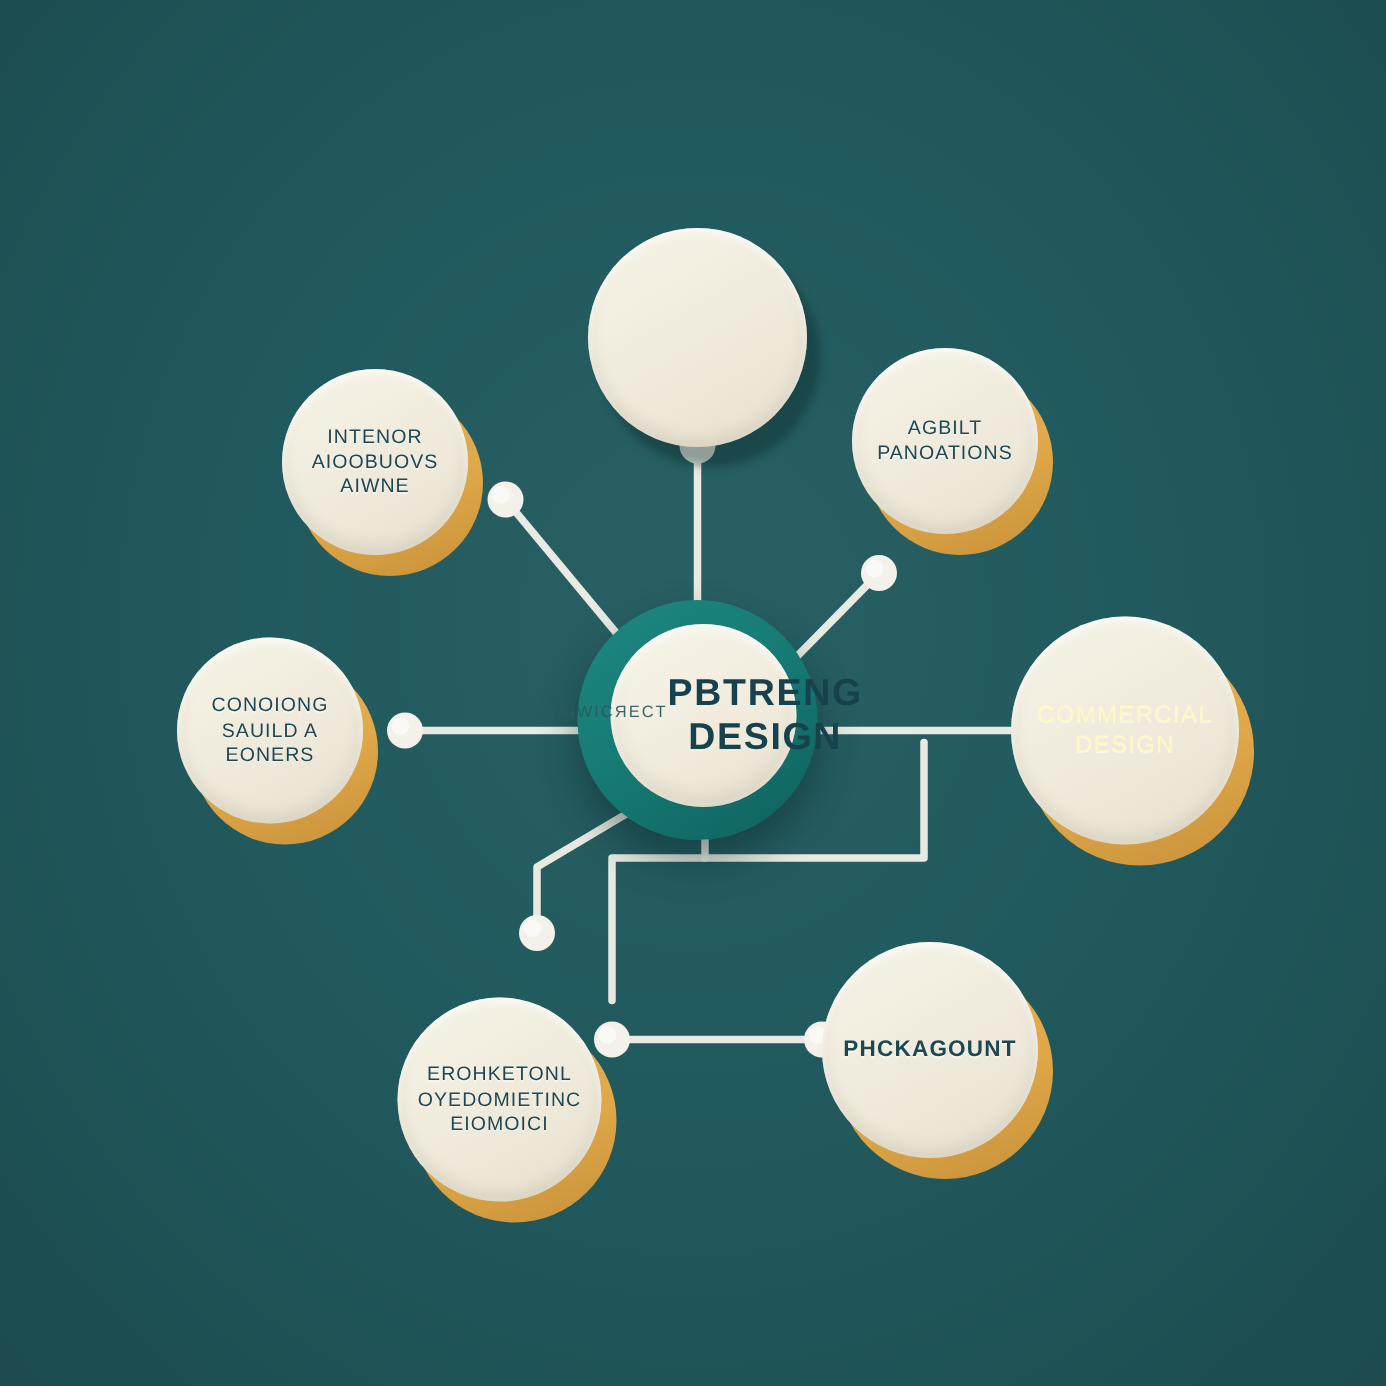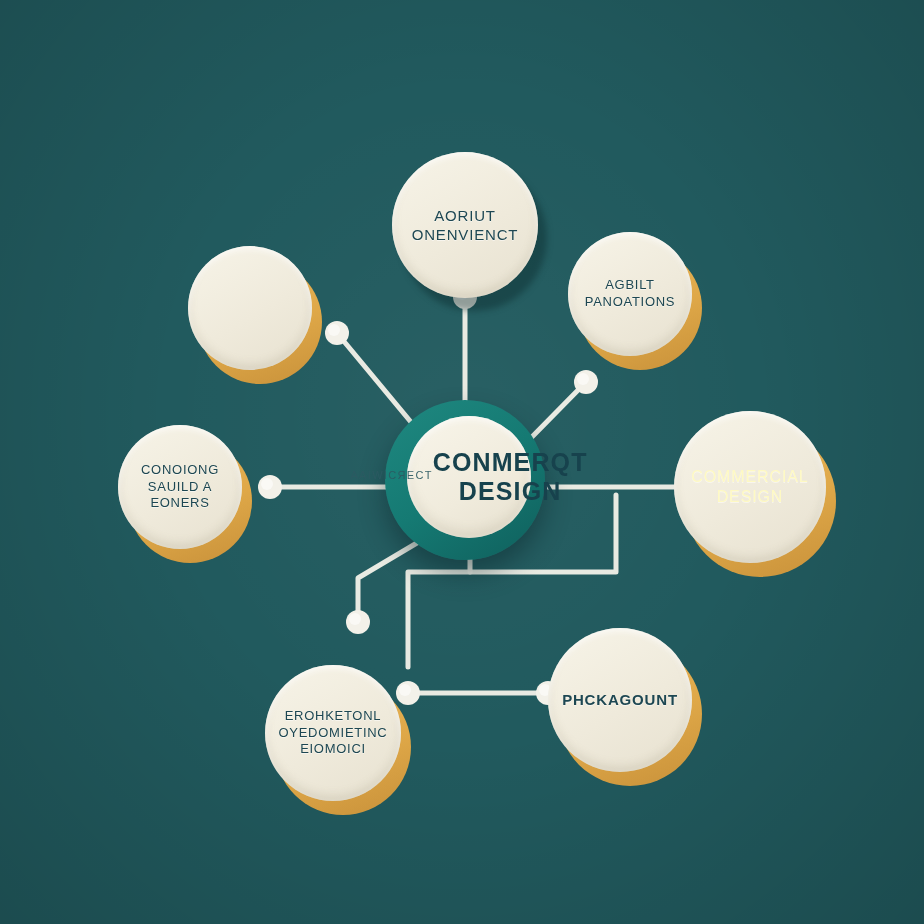--- a/index.html
+++ b/index.html
@@ -143,28 +143,29 @@
       <circle cx="408" cy="693" r="12" fill="#f3f1e9"></circle>
       <circle cx="405" cy="690" r="6" fill="#ffffff" opacity="0.55"></circle>
       <circle cx="548" cy="693" r="12" fill="#f3f1e9"></circle>
       <circle cx="545" cy="690" r="6" fill="#ffffff" opacity="0.55"></circle>
     </svg>
 
   <div id="nodes-layer">
       <div class="node dark" id="node-top" style="left: 392px; top: 152px; width: 146px; height: 146px;">
         <div class="shadow"></div>
         <div class="disc"></div>
-        <div class="labels" style="font-size: 15px; color: rgb(29, 71, 82);">
-          <span class="ln">AORIUT</span>
-          <span class="ln">ONENVIENCT</span>
-        </div>
       </div>
       <div class="node gold" id="node-top-left" style="left: 188px; top: 246px; width: 124px; height: 124px;">
         <div class="shadow"></div>
         <div class="disc"></div>
+        <div class="labels" style="font-size: 13px; color: rgb(29, 71, 82);">
+          <span class="ln">INTENOR</span>
+          <span class="ln">AIOOBUOVS</span>
+          <span class="ln">AIWNE</span>
+        </div>
       </div>
       <div class="node gold" id="node-top-right" style="left: 568px; top: 232px; width: 124px; height: 124px;">
         <div class="shadow"></div>
         <div class="disc"></div>
         <div class="labels" style="font-size: 13px; color: rgb(29, 71, 82);">
           <span class="ln">AGBILT</span>
           <span class="ln">PANOATIONS</span>
         </div>
       </div>
       <div class="node gold" id="node-left" style="left: 118px; top: 425px; width: 124px; height: 124px;">
@@ -200,19 +201,19 @@
           <span class="ln">PHCKAGOUNT</span>
         </div>
       </div>
     </div>
 
   <div id="node-center" class="node" style="left: 385px; top: 400px; width: 160px; height: 160px;">
     <div class="ring"></div>
     <div class="inner">
       <div class="eyebrow">AAIWICЯECT</div>
       <div class="main">
-          <span class="ln">CONMERQT</span>
+          <span class="ln">PBTRENG</span>
           <span class="ln">DESIGN</span>
         </div>
     </div>
   </div>
 
 </div>
 
 </body></html>

